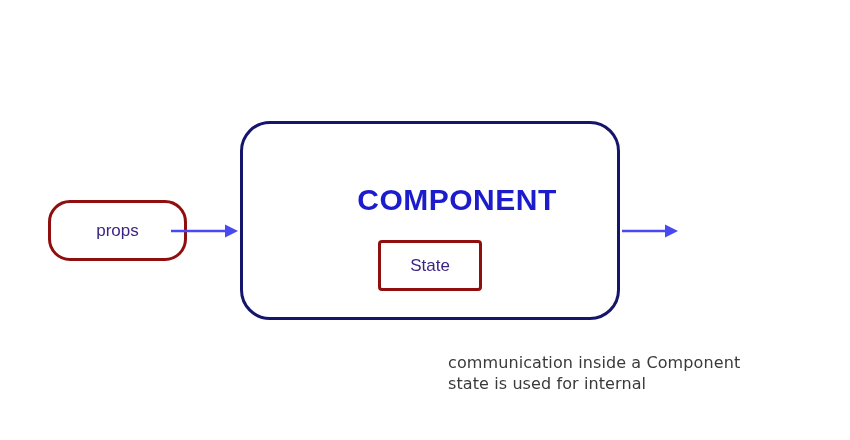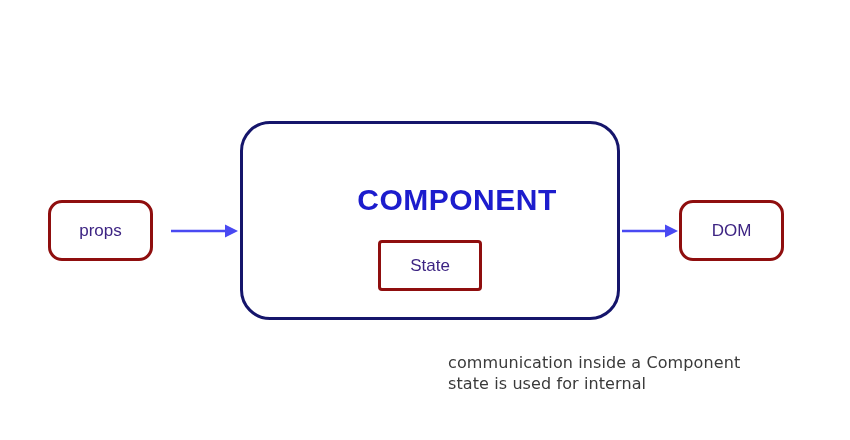--- a/index.html
+++ b/index.html
@@ -48,23 +48,23 @@
     width: 104px; height: 51px;
     border: 3px solid var(--box-border);
     border-radius: 4px;
     background: var(--background);
     display: flex;
     align-items: center;
     justify-content: center;
   }
   .side-box {
     position: absolute;
-    width: 105px; height: 61px;
+    width: 139px; height: 61px;
     border: 3px solid var(--box-border);
-    border-radius: 14px;
+    border-radius: 22px;
     background: var(--background);
     display: flex;
     align-items: center;
     justify-content: center;
   }
   .props-box { left: 48px; top: 200px; }
   .dom-box  { left: 679px; top: 200px; }
   .box-label {
     font-size: 17px;
     color: var(--box-label);
@@ -114,22 +114,19 @@
     <span class="box-label">State</span>
   </div>
 
   <div class="arrow arrow-dom">
     <svg width="57" height="20" viewBox="0 0 57 20">
       <line x1="0" y1="10" x2="45" y2="10"></line>
       <polygon points="43,3.5 56,10 43,16.5"></polygon>
     </svg>
   </div>
 
-  <div class="side-box dom-box">
-    <span class="box-label">DOM</span>
-  </div>
 
   <div class="caption">
     <div>communication inside a Component</div>
     <div>state is used for internal</div>
   </div>
 
 </div>
 
 </body></html>

